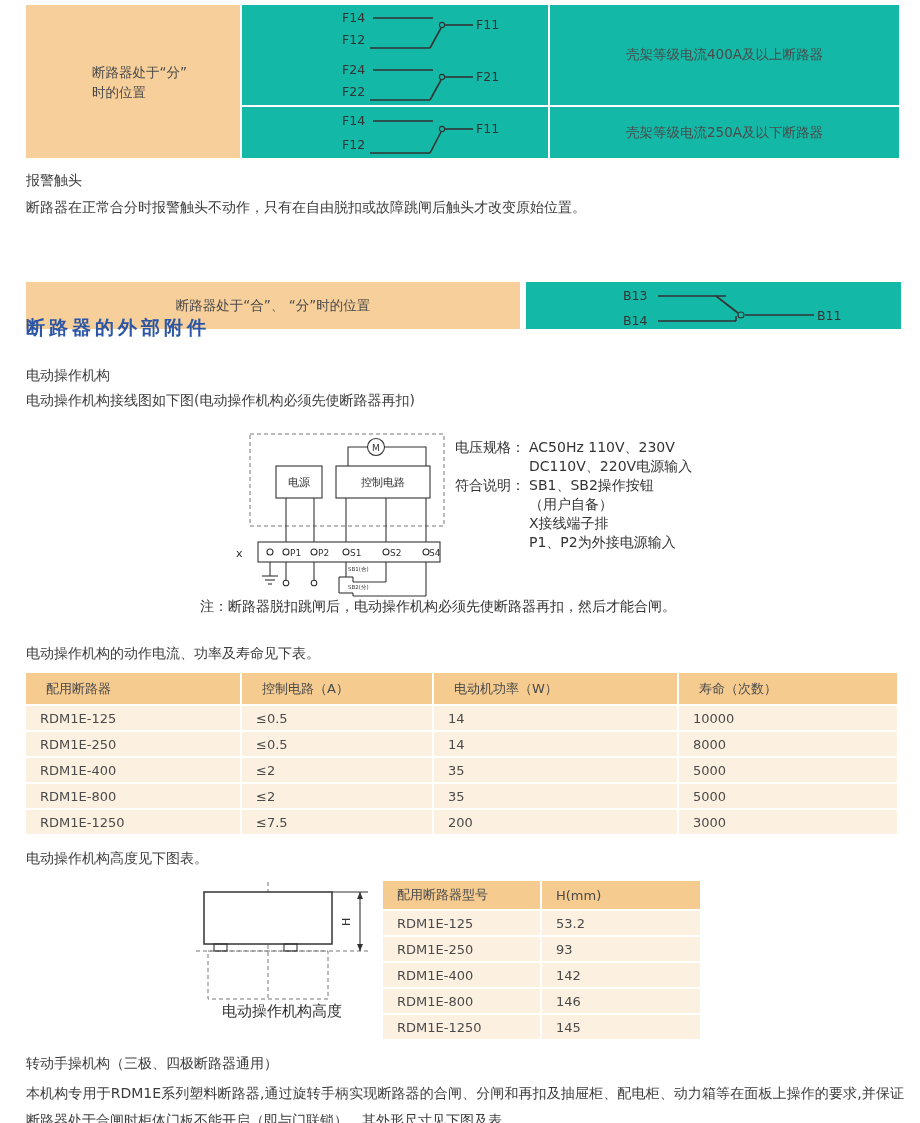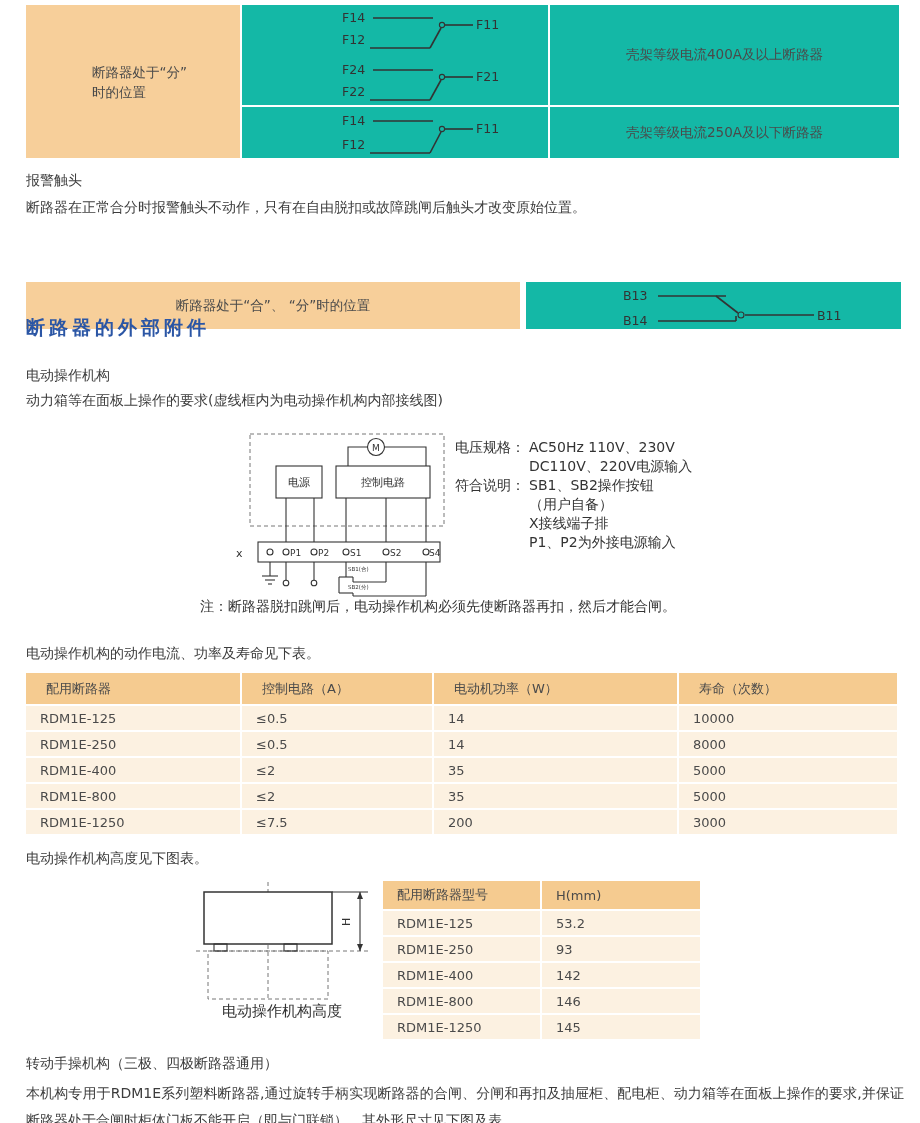--- a/index.html
+++ b/index.html
@@ -129,21 +129,21 @@
         <text x="291" y="38" font-size="12.5">B11</text>
         <text x="97" y="43" font-size="12.5">B14</text>
         <line class="ln" x1="132" y1="39" x2="210" y2="39"></line>
         <line class="ln" x1="210" y1="39" x2="210" y2="34"></line>
       </svg>
     </div>
   </div>
 
   <div class="blue-head">断路器的外部附件</div>
   <div class="sub-head">电动操作机构</div>
-  <div class="sub-desc">动力箱等在面板上操作的要求(虚线框内为电动操作机构内部接线图)</div>
+  <div class="sub-desc">电动操作机构接线图如下图(电动操作机构必须先使断路器再扣)</div>
 
   <div class="wiring">
     <svg width="232" height="168" viewBox="0 0 232 168">
       <rect class="dash" x="24" y="4" width="194" height="92" stroke-dasharray="3 2"></rect>
       <circle class="thin" cx="150" cy="17" r="8.5"></circle>
       <text x="150" y="21" font-size="9" text-anchor="middle">M</text>
       <polyline class="thin" points="122,36 122,17 141.5,17"></polyline>
       <polyline class="thin" points="158.5,17 200,17 200,36"></polyline>
       <rect class="thin" x="50" y="36" width="46" height="32" fill="#fff"></rect>
       <text x="73" y="56" font-size="11" text-anchor="middle">电源</text>

